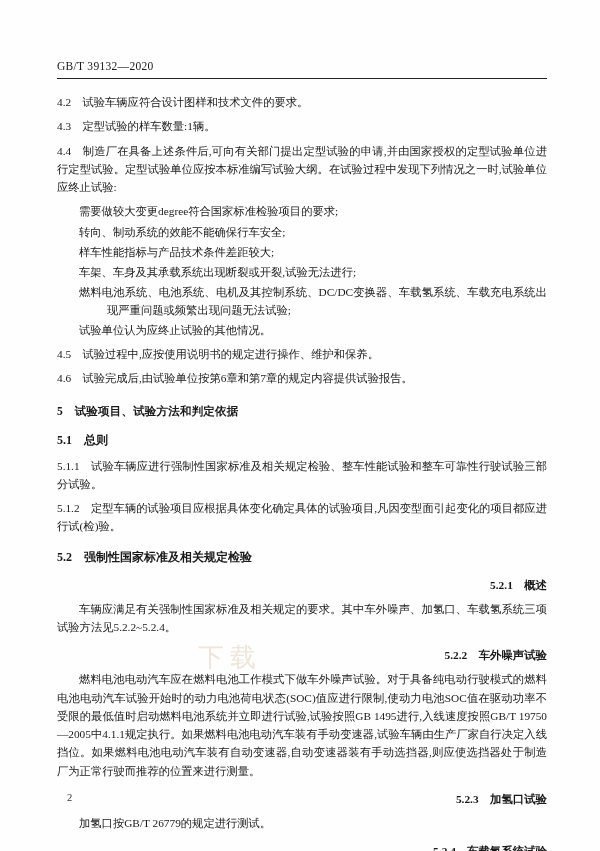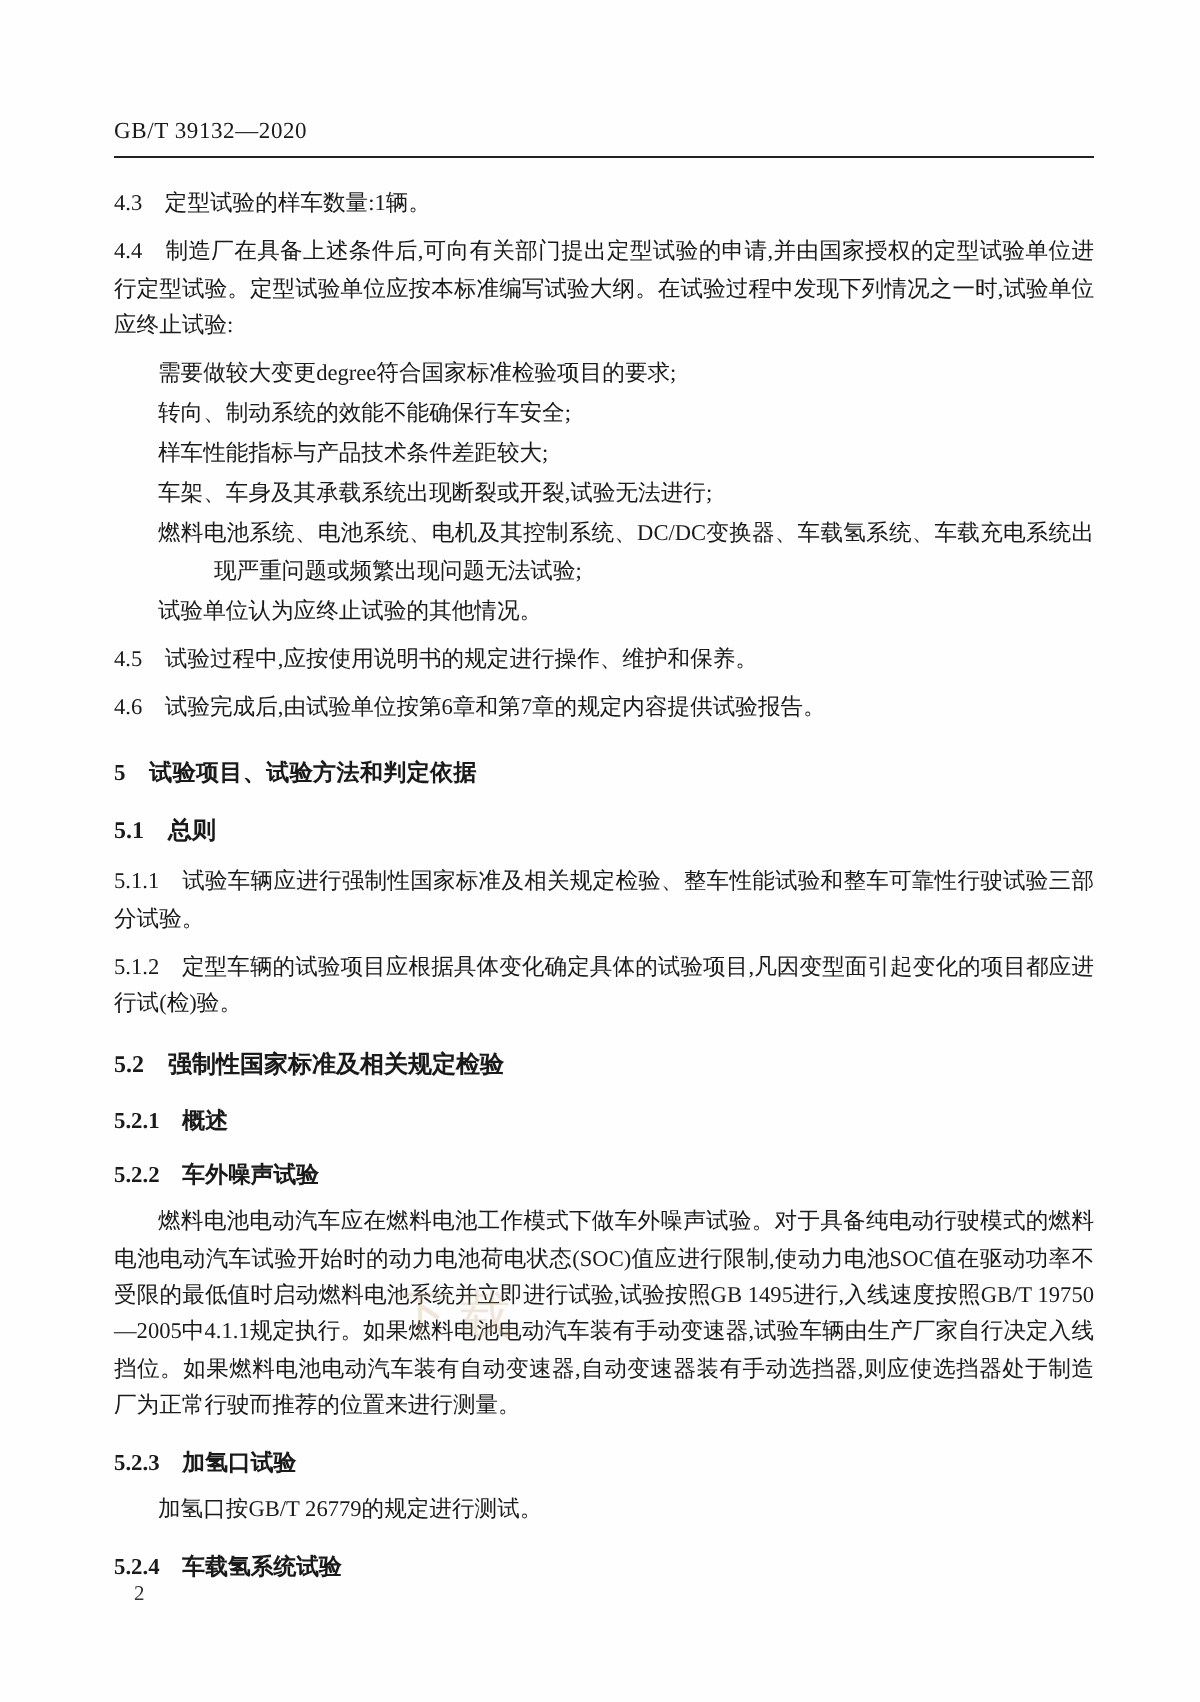--- a/index.html
+++ b/index.html
@@ -67,20 +67,21 @@
   }
   h3.subsection {
     font-size: 12px;
     font-weight: bold;
     margin: 13px 0 8px 0;
   }
   h4.subsub {
     font-size: 11.4px;
     font-weight: bold;
     margin: 12px 0 7px 0;
+    text-align: right;
   }
   .pagenum {
     position: absolute;
     left: 67px;
     top: 792px;
     font-size: 10.5px;
     color: #333;
   }
   .watermark {
     position: absolute;
@@ -98,20 +99,21 @@
 </head>
 <body>
 
 <div class="page">
 
   <div class="content">
 
     <div class="header-line">GB/T 39132—2020</div>
     <hr class="rule">
 
+    <p class="num-para">4.2　试验车辆应符合设计图样和技术文件的要求。</p>
     <p class="num-para">4.3　定型试验的样车数量:1辆。</p>
     <p class="num-para">4.4　制造厂在具备上述条件后,可向有关部门提出定型试验的申请,并由国家授权的定型试验单位进行定型试验。定型试验单位应按本标准编写试验大纲。在试验过程中发现下列情况之一时,试验单位应终止试验:</p>
 
     <p class="list-item">需要做较大变更degree符合国家标准检验项目的要求;</p>
     <p class="list-item">转向、制动系统的效能不能确保行车安全;</p>
     <p class="list-item">样车性能指标与产品技术条件差距较大;</p>
     <p class="list-item">车架、车身及其承载系统出现断裂或开裂,试验无法进行;</p>
     <p class="list-item">燃料电池系统、电池系统、电机及其控制系统、DC/DC变换器、车载氢系统、车载充电系统出现严重问题或频繁出现问题无法试验;</p>
     <p class="list-item">试验单位认为应终止试验的其他情况。</p>
 
@@ -122,20 +124,21 @@
 
     <h2 class="section">5　试验项目、试验方法和判定依据</h2>
 
     <h3 class="subsection">5.1　总则</h3>
     <p class="num-para">5.1.1　试验车辆应进行强制性国家标准及相关规定检验、整车性能试验和整车可靠性行驶试验三部分试验。</p>
     <p class="num-para">5.1.2　定型车辆的试验项目应根据具体变化确定具体的试验项目,凡因变型面引起变化的项目都应进行试(检)验。</p>
 
     <h3 class="subsection">5.2　强制性国家标准及相关规定检验</h3>
 
     <h4 class="subsub">5.2.1　概述</h4>
+    <p class="indent-body">车辆应满足有关强制性国家标准及相关规定的要求。其中车外噪声、加氢口、车载氢系统三项试验方法见5.2.2~5.2.4。</p>
 
     <h4 class="subsub">5.2.2　车外噪声试验</h4>
     <p class="indent-body">燃料电池电动汽车应在燃料电池工作模式下做车外噪声试验。对于具备纯电动行驶模式的燃料电池电动汽车试验开始时的动力电池荷电状态(SOC)值应进行限制,使动力电池SOC值在驱动功率不受限的最低值时启动燃料电池系统并立即进行试验,试验按照GB 1495进行,入线速度按照GB/T 19750—2005中4.1.1规定执行。如果燃料电池电动汽车装有手动变速器,试验车辆由生产厂家自行决定入线挡位。如果燃料电池电动汽车装有自动变速器,自动变速器装有手动选挡器,则应使选挡器处于制造厂为正常行驶而推荐的位置来进行测量。</p>
 
     <h4 class="subsub">5.2.3　加氢口试验</h4>
     <p class="indent-body">加氢口按GB/T 26779的规定进行测试。</p>
 
     <h4 class="subsub">5.2.4　车载氢系统试验</h4>
 
   </div>

